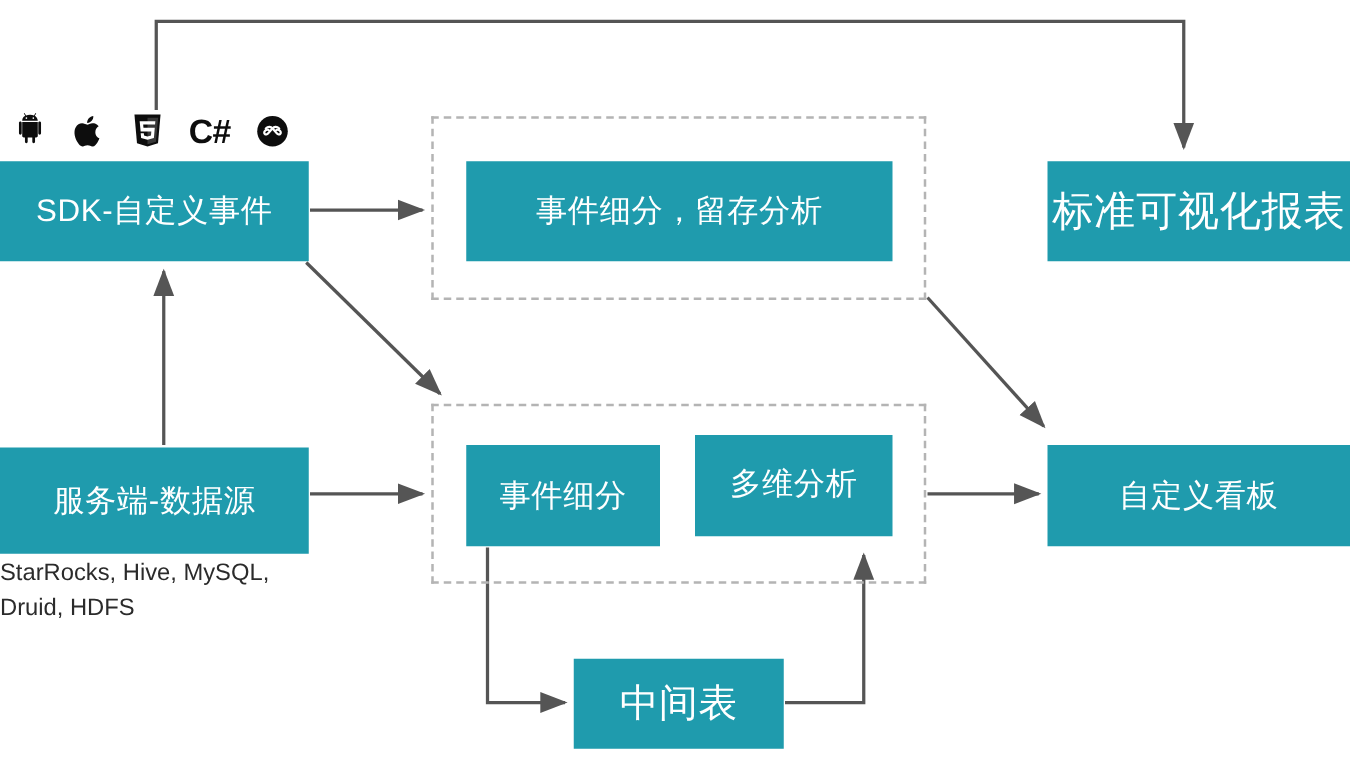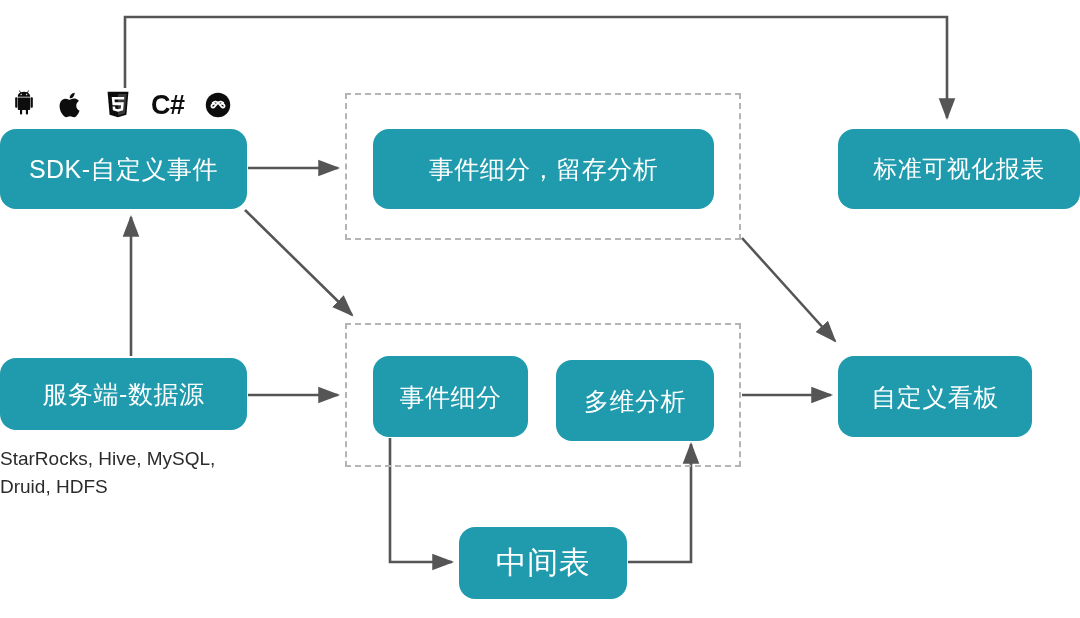--- a/index.html
+++ b/index.html
@@ -33,36 +33,35 @@
   .node-box {
     position: absolute;
     background: #1f9bad;
     color: #ffffff;
     display: flex;
     align-items: center;
     justify-content: center;
     text-align: center;
     letter-spacing: 0.5px;
     box-sizing: border-box;
-    border-radius: 16px;
   }
   .node-label {
     display: block;
     line-height: 1.2;
     white-space: nowrap;
   }
 
   
   #node-sdk          { left: 0px;   top: 129px; width: 247px; height: 80px;  font-size: 25px; }
   #node-event        { left: 373px; top: 129px; width: 341px; height: 80px;  font-size: 25px; }
-  #node-report       { left: 838px; top: 129px; width: 242px; height: 80px;  font-size: 24px; }
-  #node-server       { left: 0px;   top: 358px; width: 247px; height: 72px;  font-size: 25px; }
+  #node-report       { left: 838px; top: 129px; width: 242px; height: 80px;  font-size: 33px; }
+  #node-server       { left: 0px;   top: 358px; width: 247px; height: 85px;  font-size: 25px; }
   #node-selfquery    { left: 373px; top: 356px; width: 155px; height: 81px;  font-size: 25px; }
-  #node-multidim     { left: 556px; top: 360px; width: 158px; height: 81px;  font-size: 25px; }
-  #node-dashboard    { left: 838px; top: 356px; width: 194px; height: 81px;  font-size: 25px; }
+  #node-multidim     { left: 556px; top: 348px; width: 158px; height: 81px;  font-size: 25px; font-family: Liberation Mono, monospace; }
+  #node-dashboard    { left: 838px; top: 356px; width: 242px; height: 81px;  font-size: 25px; }
   #node-midtable     { left: 459px; top: 527px; width: 168px; height: 72px;  font-size: 31px; }
 
   
   .group-box {
     position: absolute;
     border: 2px dashed #b4b4b4;
     box-sizing: border-box;
     background: transparent;
   }
   #group-analysis  { left: 345px; top: 93px;  width: 396px; height: 147px; }

